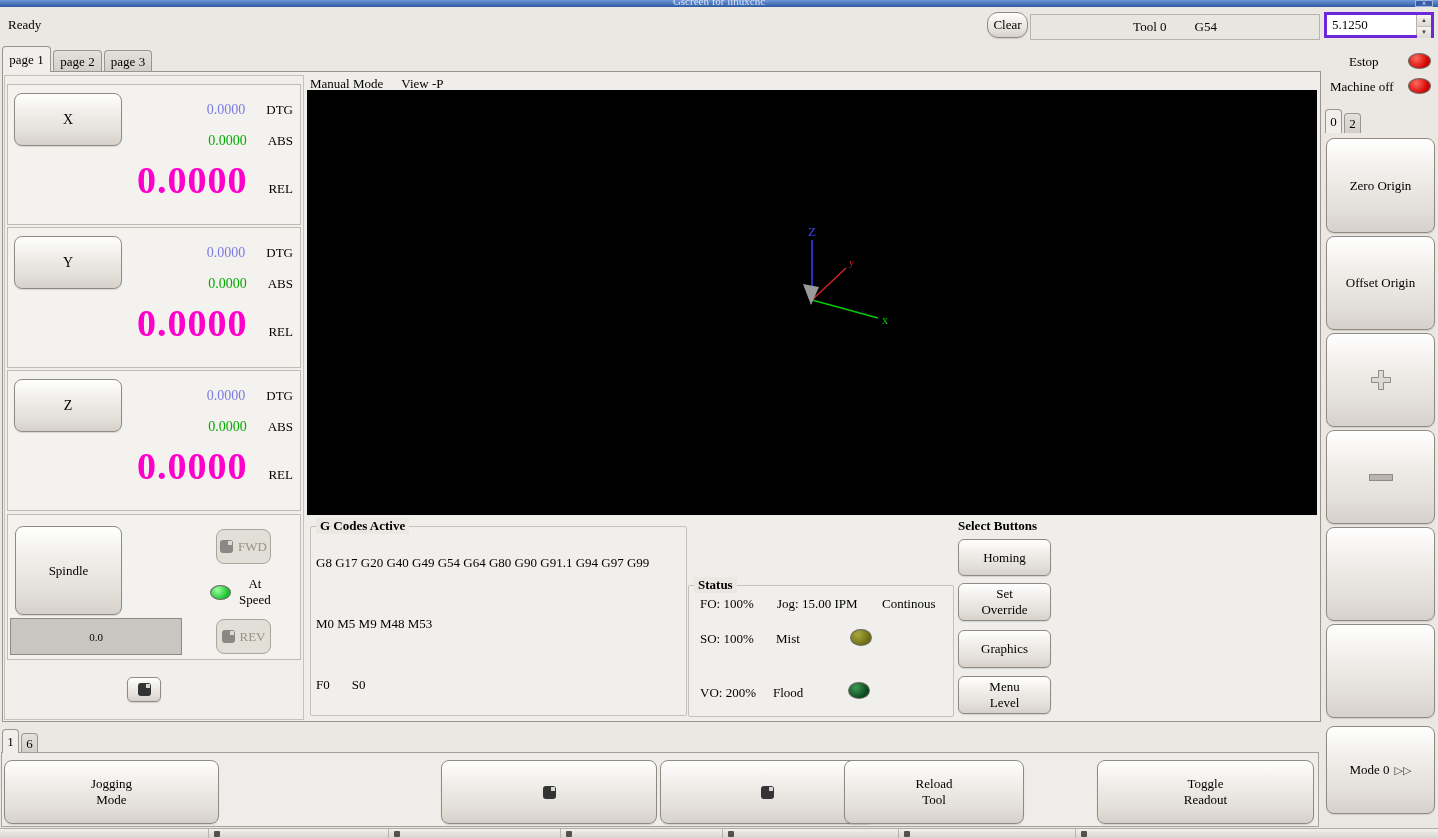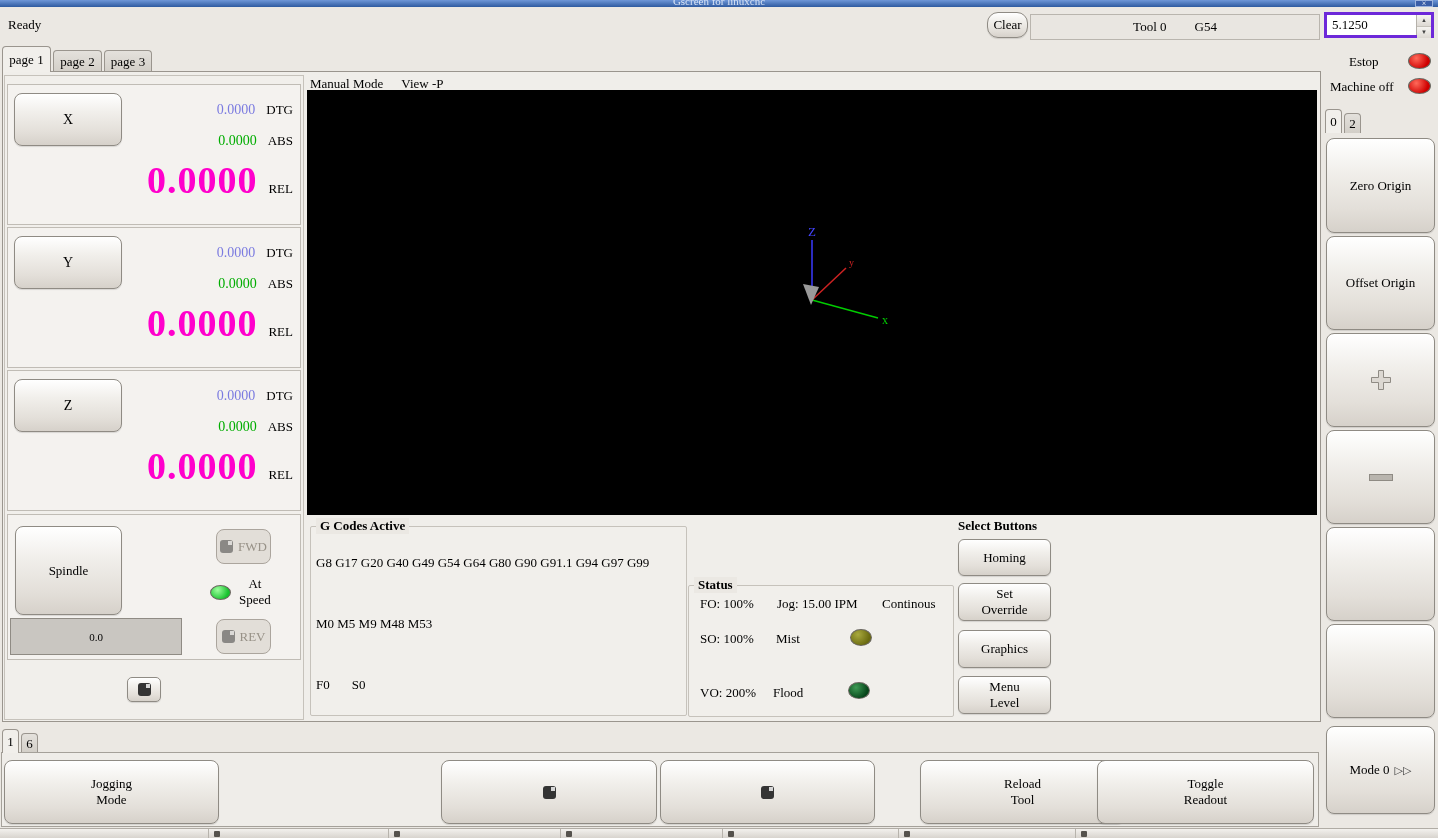--- a/index.html
+++ b/index.html
@@ -28,21 +28,21 @@
   .tab{position:absolute;border:1px solid #9a958e;border-bottom:none;border-radius:4px 4px 0 0;
     background:linear-gradient(#e4e1dc,#d2cec7);display:flex;align-items:center;justify-content:center;font-size:13px;}
   .tab.active{background:#f1efeb;z-index:3;}
 
   .notebook{position:absolute;left:2px;top:71px;width:1319px;height:651px;background:#f0eeea;border:1px solid #9a958e;}
 
   
   .leftpanel{position:absolute;left:4px;top:75px;width:300px;height:645px;border:1px solid #c6c2bb;background:#f1efeb;}
   .drobox{position:absolute;left:2px;width:294px;height:141px;background:#f4f2ef;border:1px solid #c0bcb5;}
   .axisbtn{left:6px;top:8px;width:108px;height:53px;font-size:14px;}
-  .dro-row{position:absolute;right:7px;display:flex;align-items:baseline;gap:11px;}
+  .dro-row{position:absolute;right:7px;display:flex;align-items:baseline;gap:21px;}
   .dro-val{font-size:14px;}
   .dtgc{color:#7b7be0;}
   .absc{color:#00ad00;}
   .dro-lab{font-size:13px;color:#000;}
   .relv{font-size:38px;font-weight:bold;color:#ff00cc;letter-spacing:1px;}
 
   .spindlebox{position:absolute;left:2px;top:438px;width:294px;height:146px;background:#f4f2ef;border:1px solid #c0bcb5;}
   .speedbar{position:absolute;left:2px;top:103px;width:172px;height:37px;background:#c9c6c1;border:1px solid #8f8b84;
     display:flex;align-items:center;justify-content:center;font-size:11px;}
   .led{position:absolute;border:1px solid #6a665f;border-radius:50%;}
@@ -267,21 +267,21 @@
   <div class="bottompanel"></div>
 
   <div class="gbtn" style="left:4px;top:760px;width:215px;height:64px;">Jogging
 Mode</div>
   <div class="gbtn" style="left:441px;top:760px;width:216px;height:64px;">
     <span class="imgicon"></span>
   </div>
   <div class="gbtn" style="left:660px;top:760px;width:215px;height:64px;">
     <span class="imgicon"></span>
   </div>
-  <div class="gbtn" style="left:920px;top:760px;width:205px;height:64px;">Reload
+  <div class="gbtn" style="left:844px;top:760px;width:180px;height:64px;">Reload
 Tool</div>
   <div class="gbtn" style="left:1097px;top:760px;width:217px;height:64px;">Toggle
 Readout</div>
 
   <div class="taskbar">
     <div class="tseg" style="left:208px;"></div>
     <div class="tseg" style="left:388px;"></div>
     <div class="tseg" style="left:560px;"></div>
     <div class="tseg" style="left:722px;"></div>
     <div class="tseg" style="left:898px;"></div>

